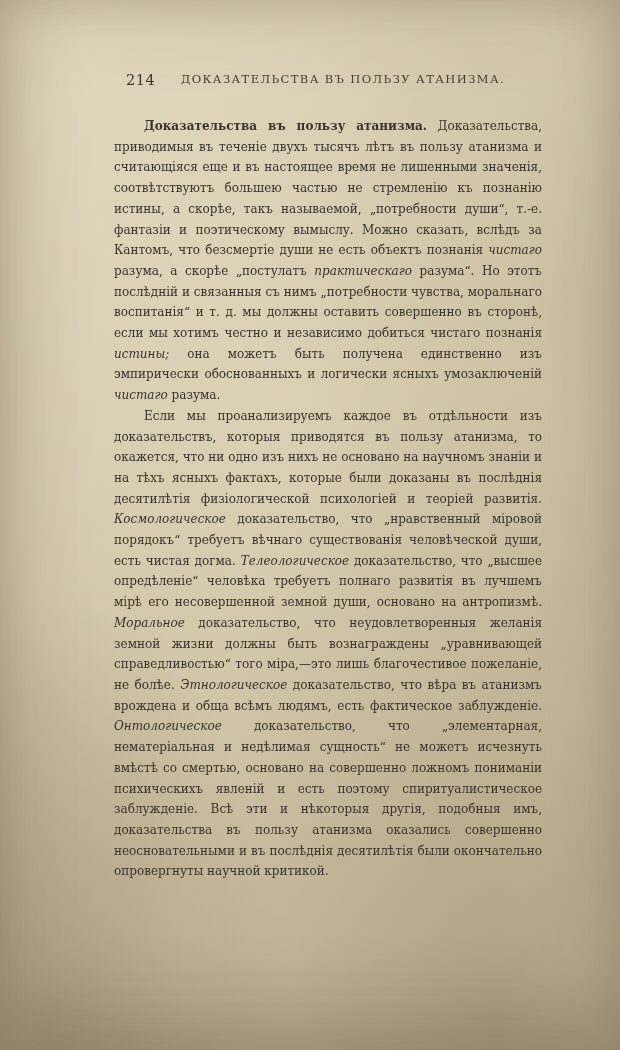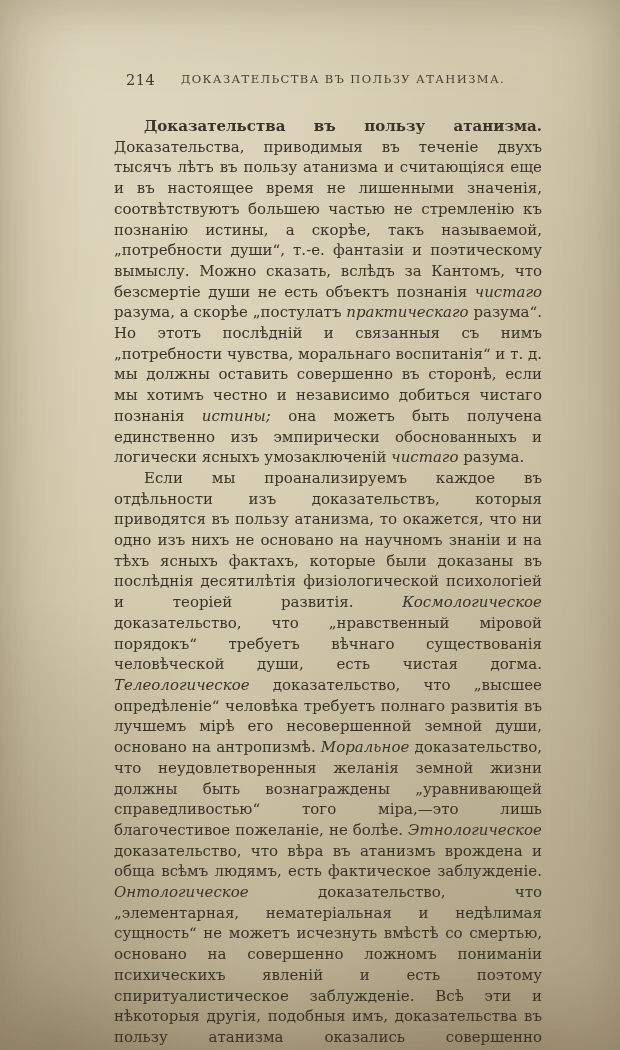--- a/index.html
+++ b/index.html
@@ -56,21 +56,21 @@
     letter-spacing: 1.4px;
     color: #474034;
     padding-left: 30px;
   }
   .textblock {
     margin-top: 26px;
     width: 428px;
   }
   .para {
     margin: 0;
-    font-size: 15px;
+    font-size: 12px;
     line-height: 20.7px;
     text-align: justify;
     text-indent: 30px;
     color: #39332a;
   }
   .bold   { font-weight: 700; }
   .italic { font-style: italic; }
 </style>
 </head>
 <body>

